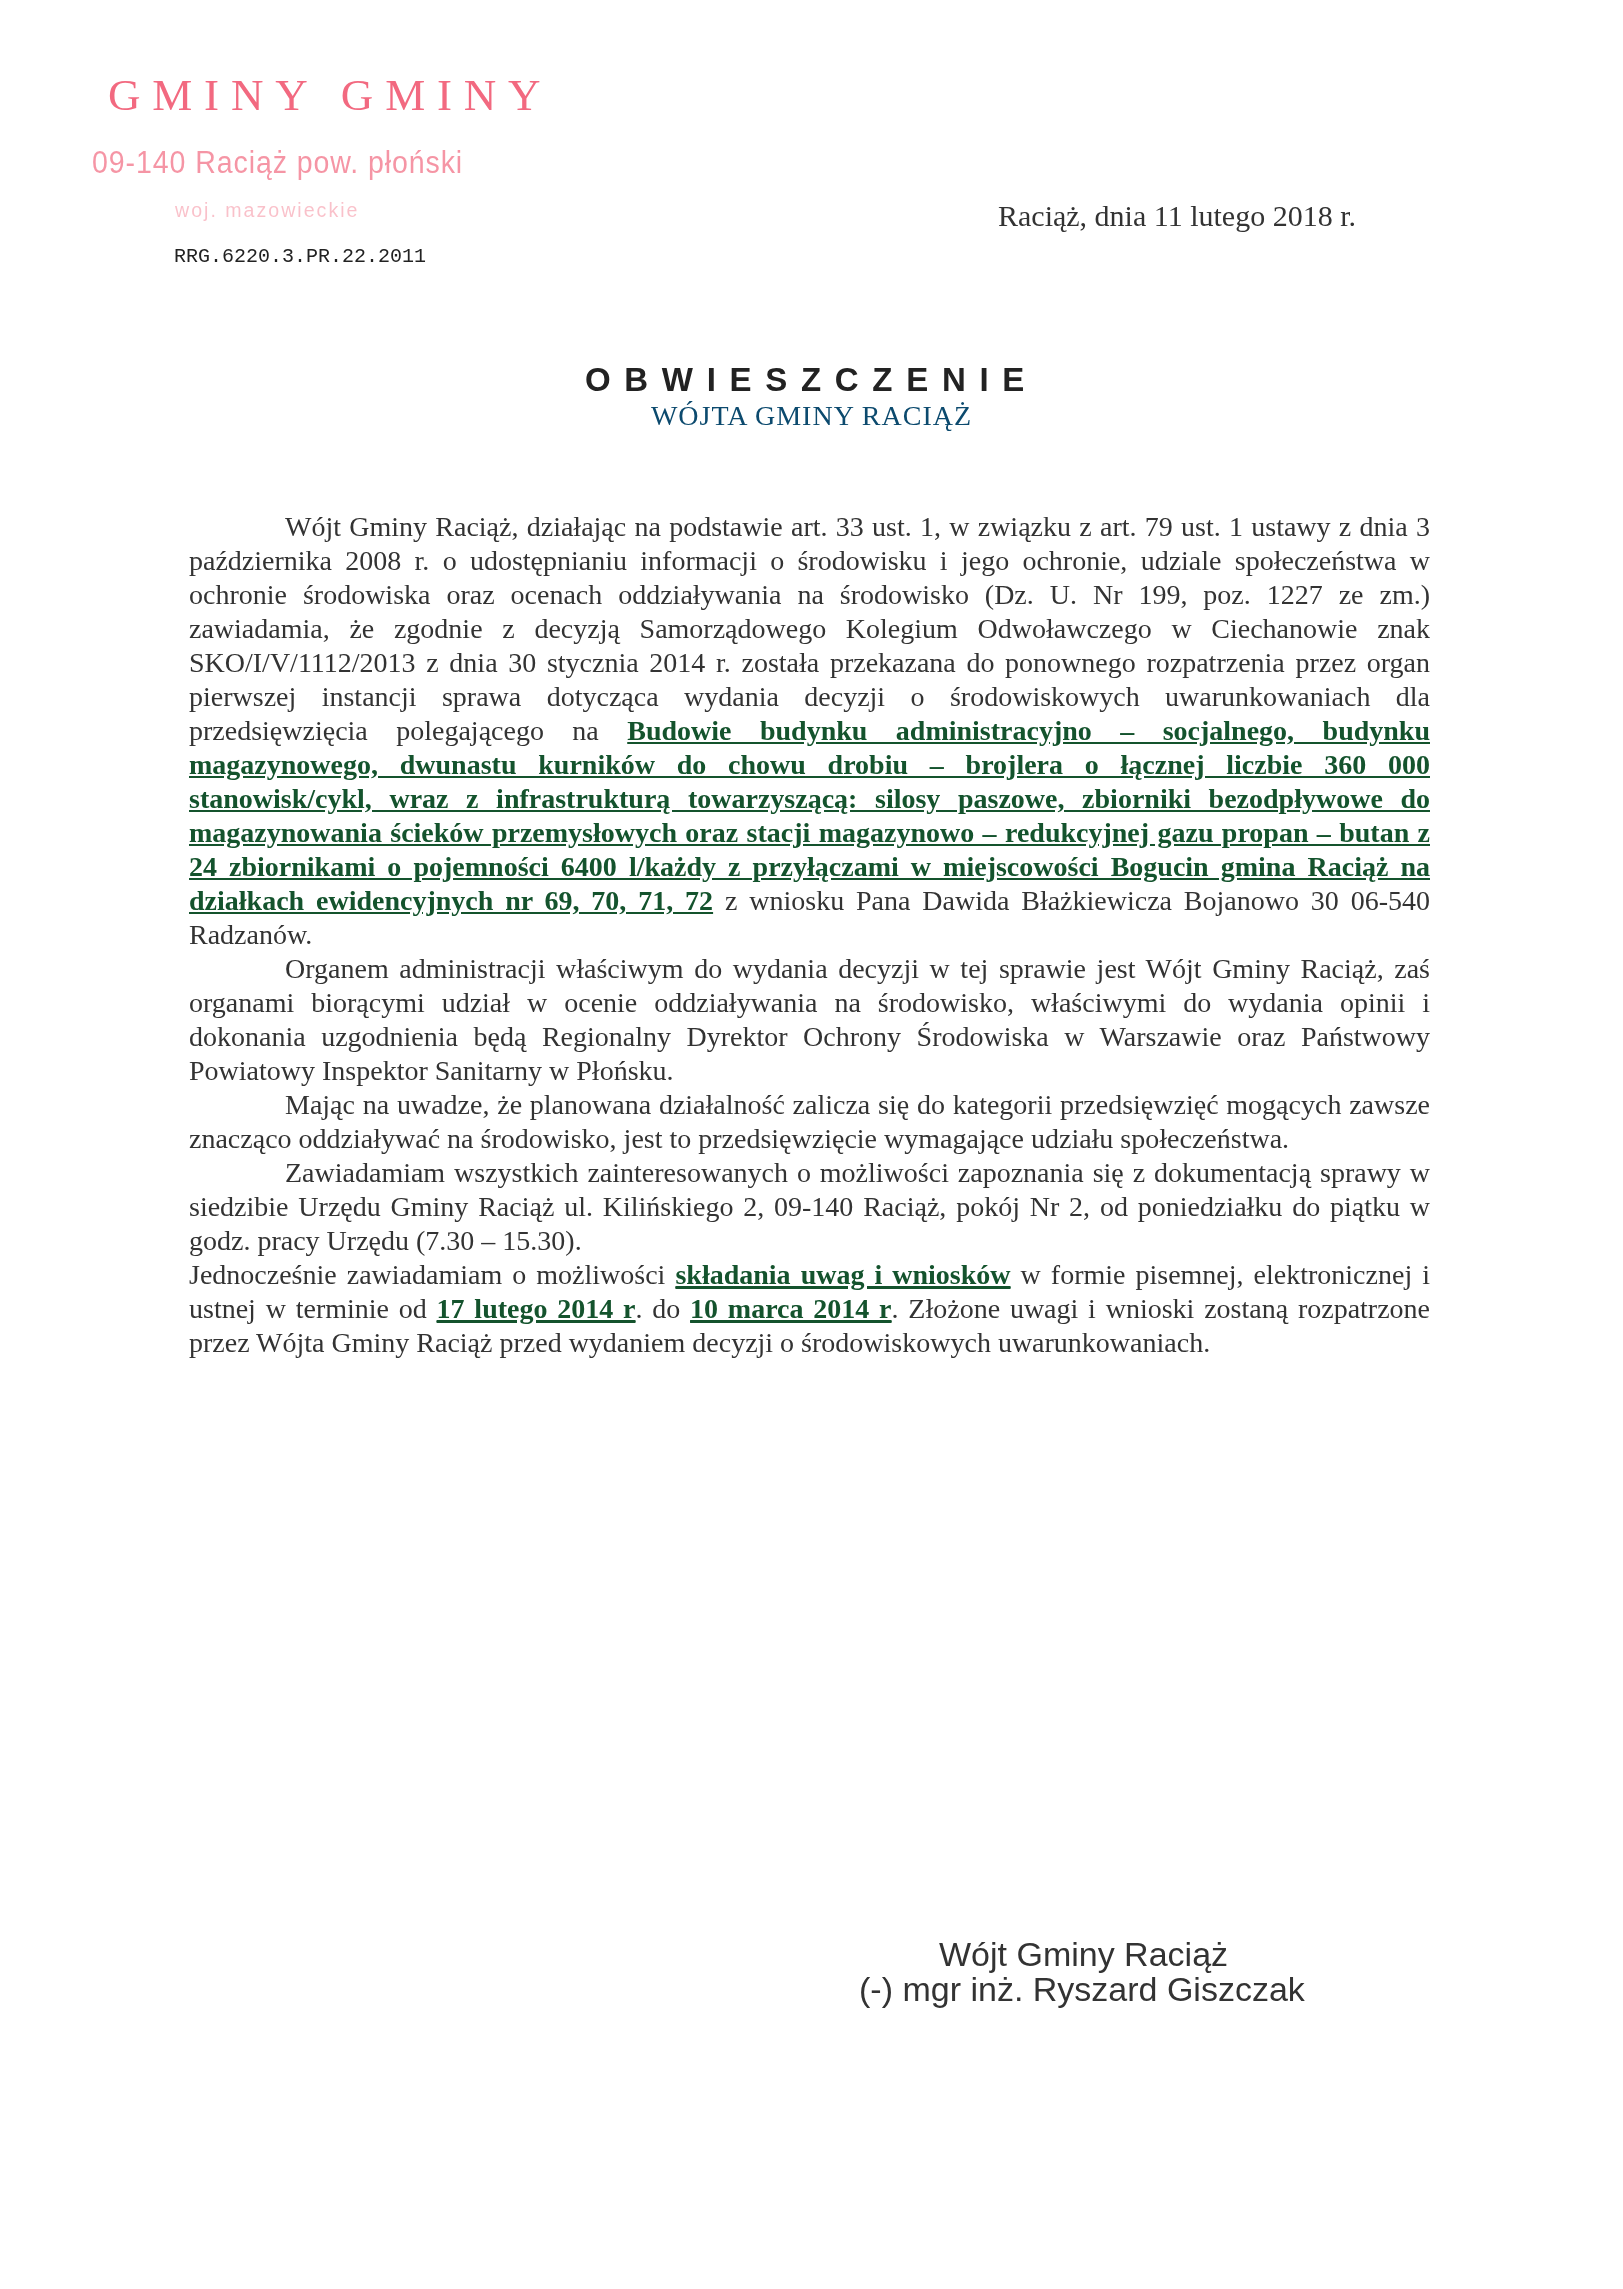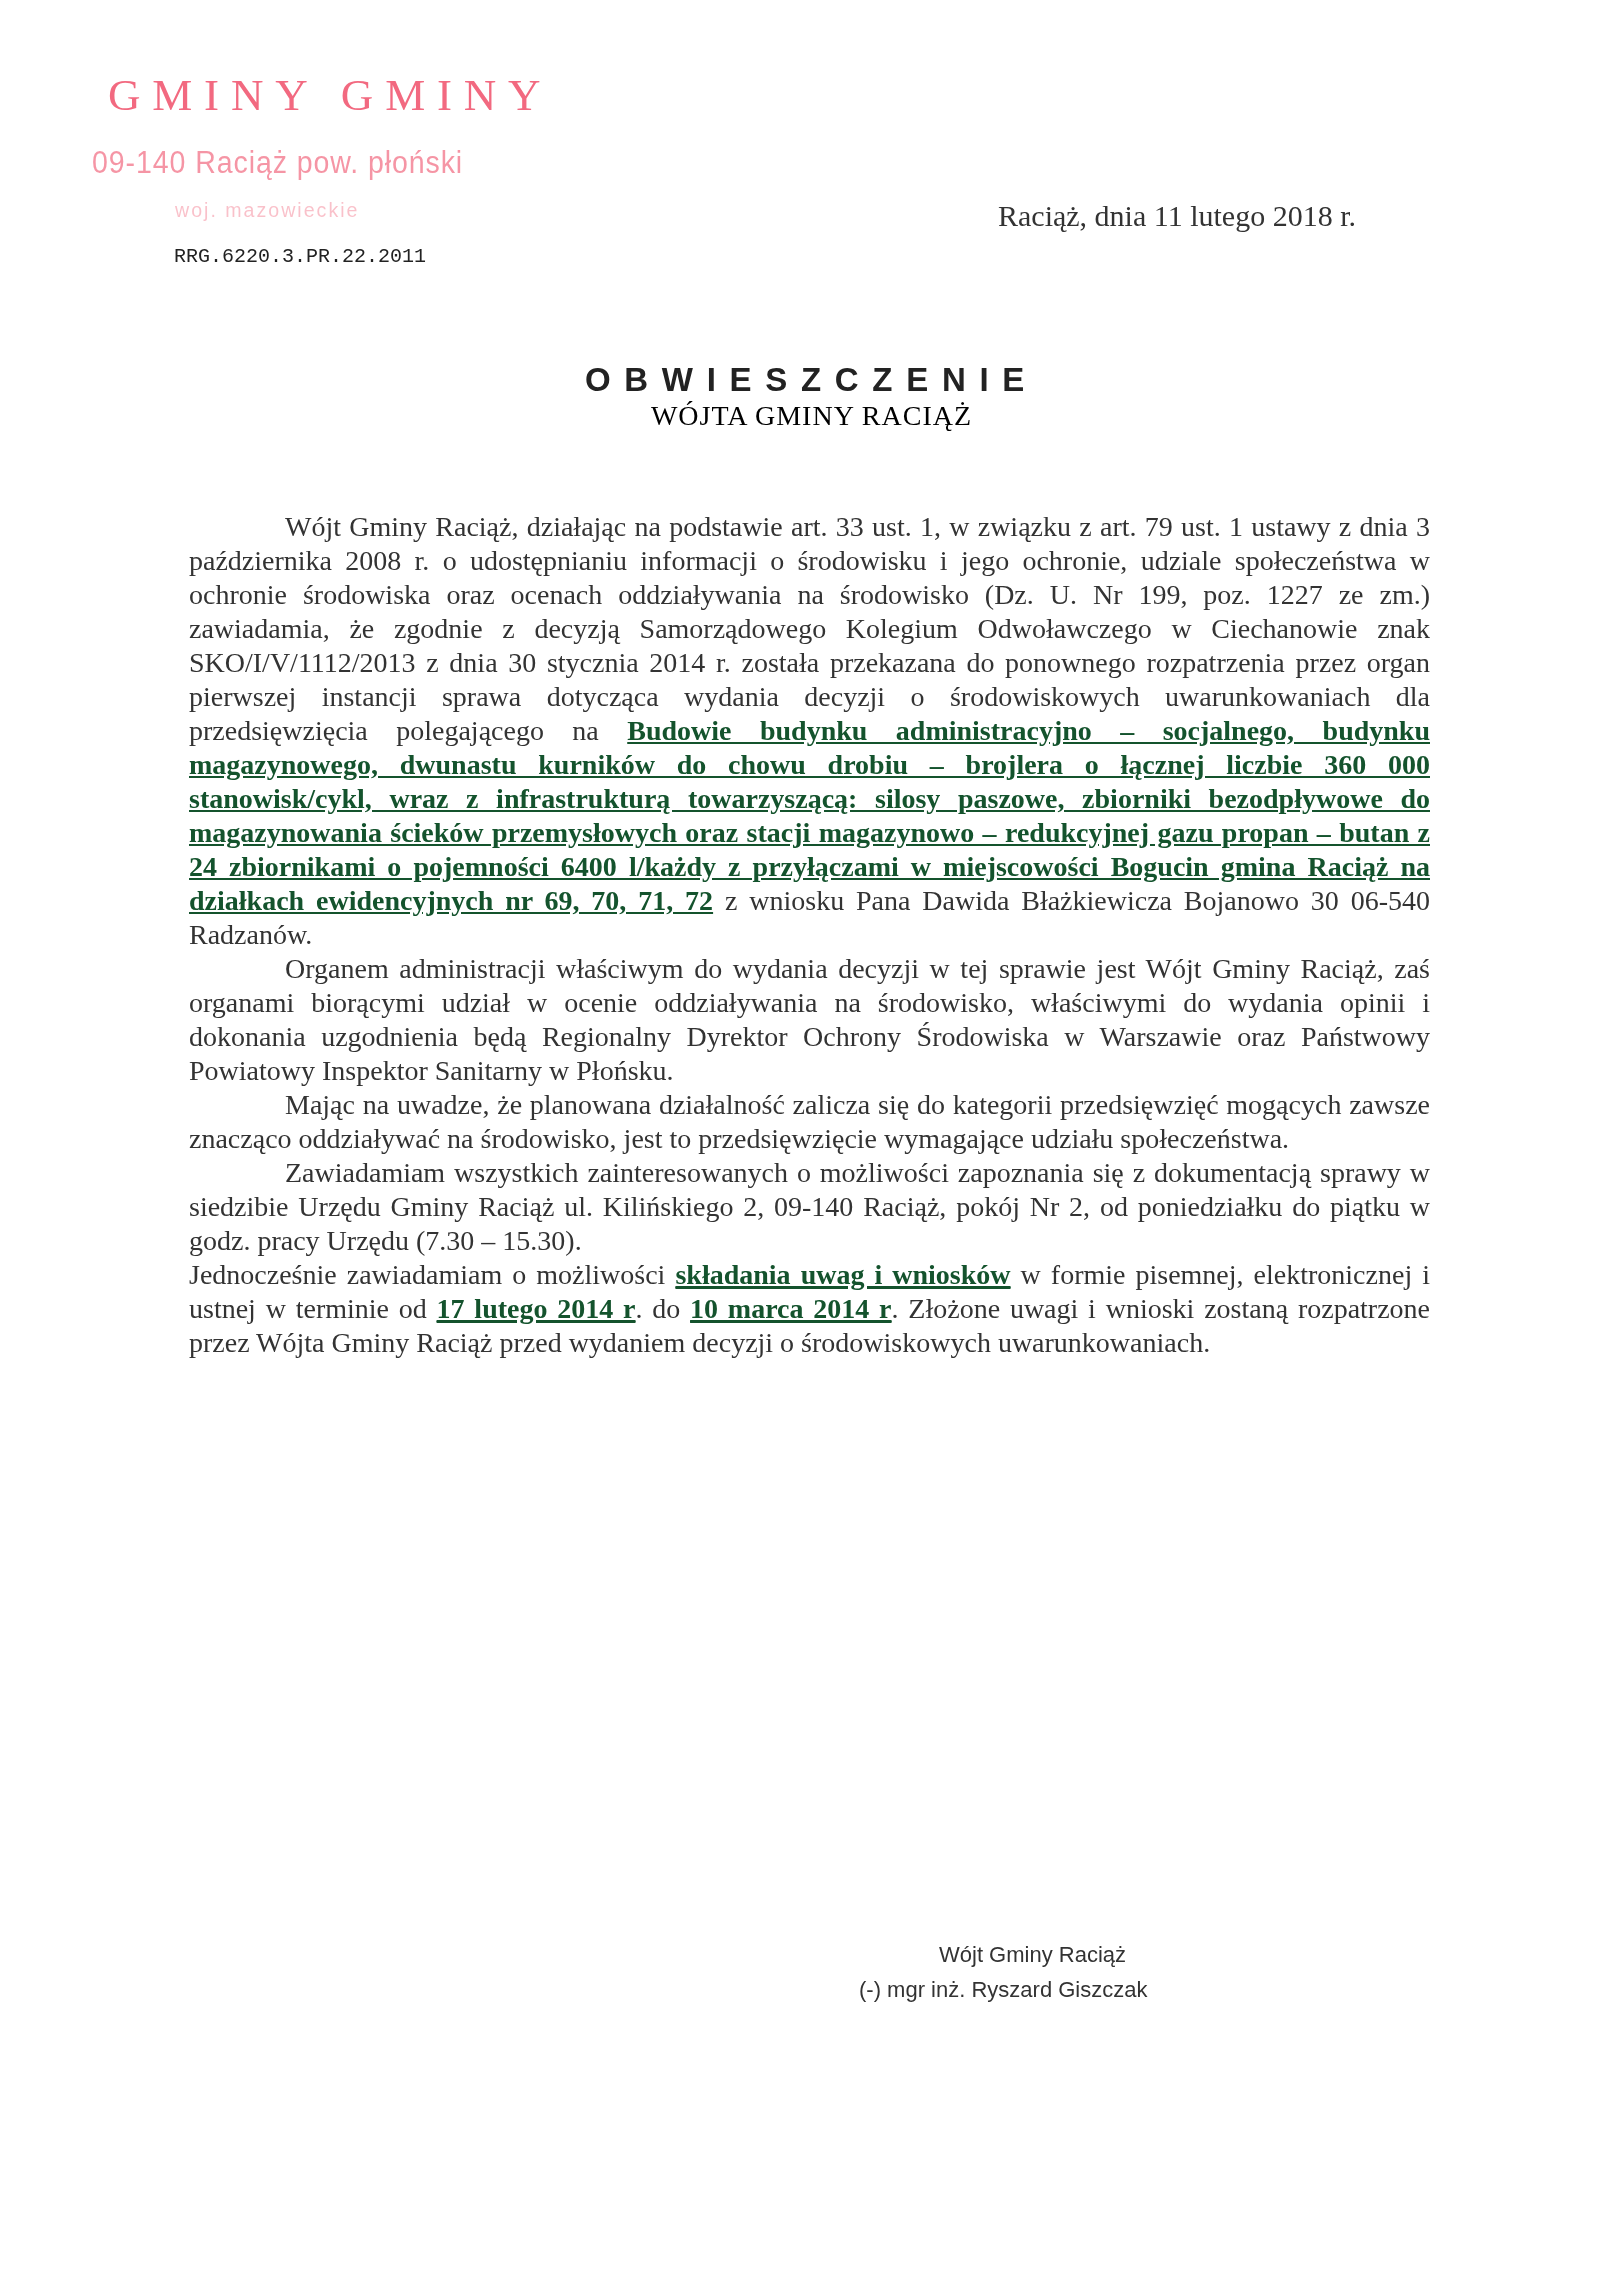--- a/index.html
+++ b/index.html
@@ -8,29 +8,29 @@
 
   .stamp { position: absolute; left: 108px; top: 69px; color: #f0506a; font-family: "Liberation Serif", serif; }
   .stamp .l1 { position: absolute; left: 0; top: 0; font-size: 45px; letter-spacing: 11.8px; white-space: nowrap; opacity: 0.85; }
   .stamp .l2 { position: absolute; left: -15.7px; top: 76px; font-size: 31px; font-family: "Liberation Sans", sans-serif; white-space: nowrap; opacity: 0.6; letter-spacing: 1px; transform: scaleX(0.92); transform-origin: left; }
   .stamp .l3 { position: absolute; left: 67px; top: 123px; font-size: 19.6px; font-family: "Liberation Sans", sans-serif; white-space: nowrap; opacity: 0.35; letter-spacing: 2px; margin-top: 7px; }
 
   .ref { position: absolute; left: 174px; top: 245px; font-family: Liberation Mono, monospace; font-size: 20px; color: #222; white-space: nowrap; }
   .date { position: absolute; left: 998px; top: 199px; font-family: "Liberation Serif", serif; font-size: 30px; color: #333; white-space: nowrap; }
 
   .title { position: absolute; left: 0; width: 1623px; top: 361px; text-align: center; font-family: Liberation Sans, sans-serif; font-weight: bold; font-size: 33px; letter-spacing: 13.7px; color: #222; }
-  .subtitle { position: absolute; left: 0; width: 1623px; top: 400px; text-align: center; font-family: "Liberation Serif", serif; font-size: 28px; letter-spacing: 1px; color: #000000; }
+  .subtitle { position: absolute; left: 0; width: 1623px; top: 400px; text-align: center; font-family: "Liberation Serif", serif; font-size: 28px; letter-spacing: 1px; color: #0c4a6e; }
 
   .body { position: absolute; left: 189px; top: 510px; width: 1241px; font-family: "Liberation Serif", serif; font-size: 28px; line-height: 34px; color: #333; text-align: justify; }
   .body p { margin: 0; text-indent: 96px; }
   .body p.noindent { text-indent: 0; }
   .body b { color: #14532d; text-decoration: underline; }
   .body u { text-decoration: underline; text-decoration-thickness: 2px; text-underline-offset: 2.9px; }
 
-  .sig { position: absolute; left: 859px; top: 1937px; font-family: "Liberation Sans", sans-serif; font-size: 22px; line-height: 35px; color: #333; }
+  .sig { position: absolute; left: 859px; top: 1937px; font-family: "Liberation Sans", sans-serif; font-size: 34px; line-height: 35px; color: #333; }
   .sig .s1 { padding-left: 80px; display: block; }
   .sig .s2 { display: block; }
 </style>
 </head>
 <body>
 
 <div class="page">
 
   <div class="stamp">
     <div class="l1">GMINY GMINY</div>

